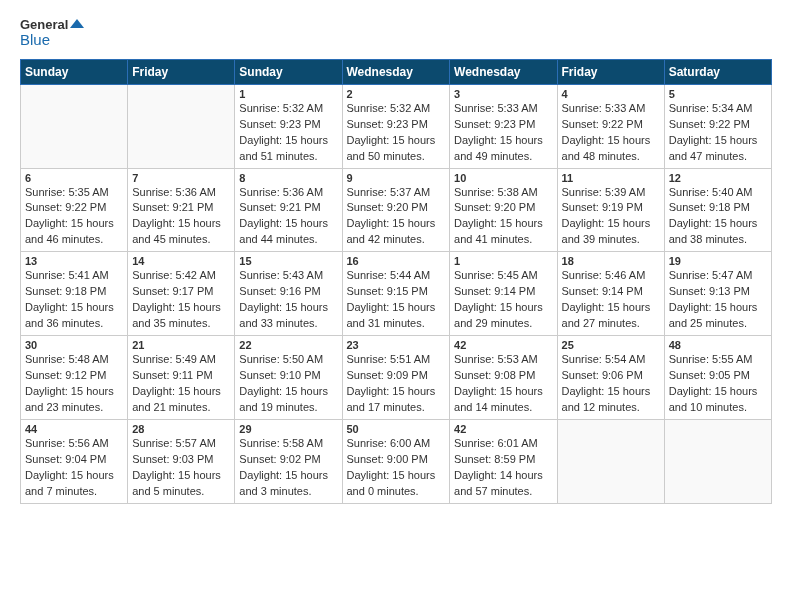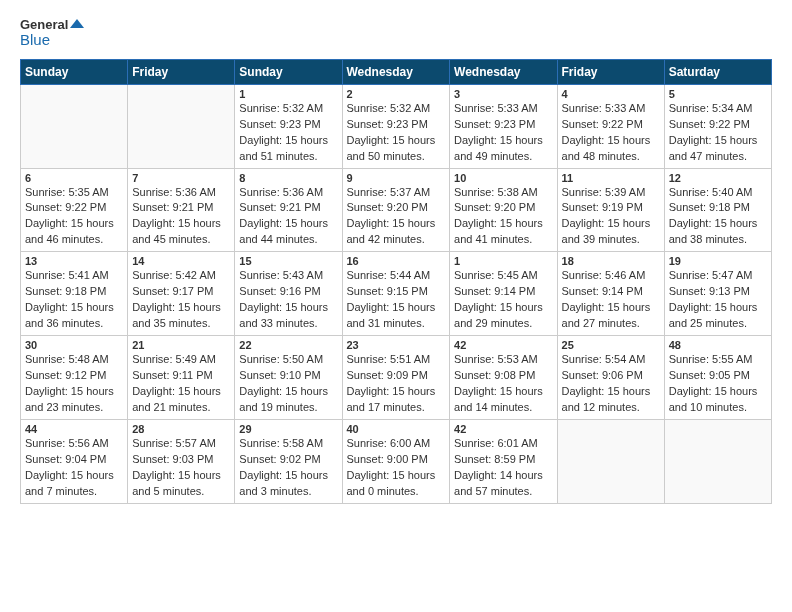--- a/index.html
+++ b/index.html
@@ -232,21 +232,21 @@
           </td>
           <td>
             <span class="day-num">28</span>
             <div class="day-info">Sunrise: 5:57 AM<br>Sunset: 9:03 PM<br>Daylight: 15 hours and 5 minutes.</div>
           </td>
           <td>
             <span class="day-num">29</span>
             <div class="day-info">Sunrise: 5:58 AM<br>Sunset: 9:02 PM<br>Daylight: 15 hours and 3 minutes.</div>
           </td>
           <td>
-            <span class="day-num">40</span>
+            <span class="day-num">50</span>
             <div class="day-info">Sunrise: 6:00 AM<br>Sunset: 9:00 PM<br>Daylight: 15 hours and 0 minutes.</div>
           </td>
           <td>
             <span class="day-num">42</span>
             <div class="day-info">Sunrise: 6:01 AM<br>Sunset: 8:59 PM<br>Daylight: 14 hours and 57 minutes.</div>
           </td>
           <td class="empty"></td>
           <td class="empty"></td>
         </tr>
       </tbody>

